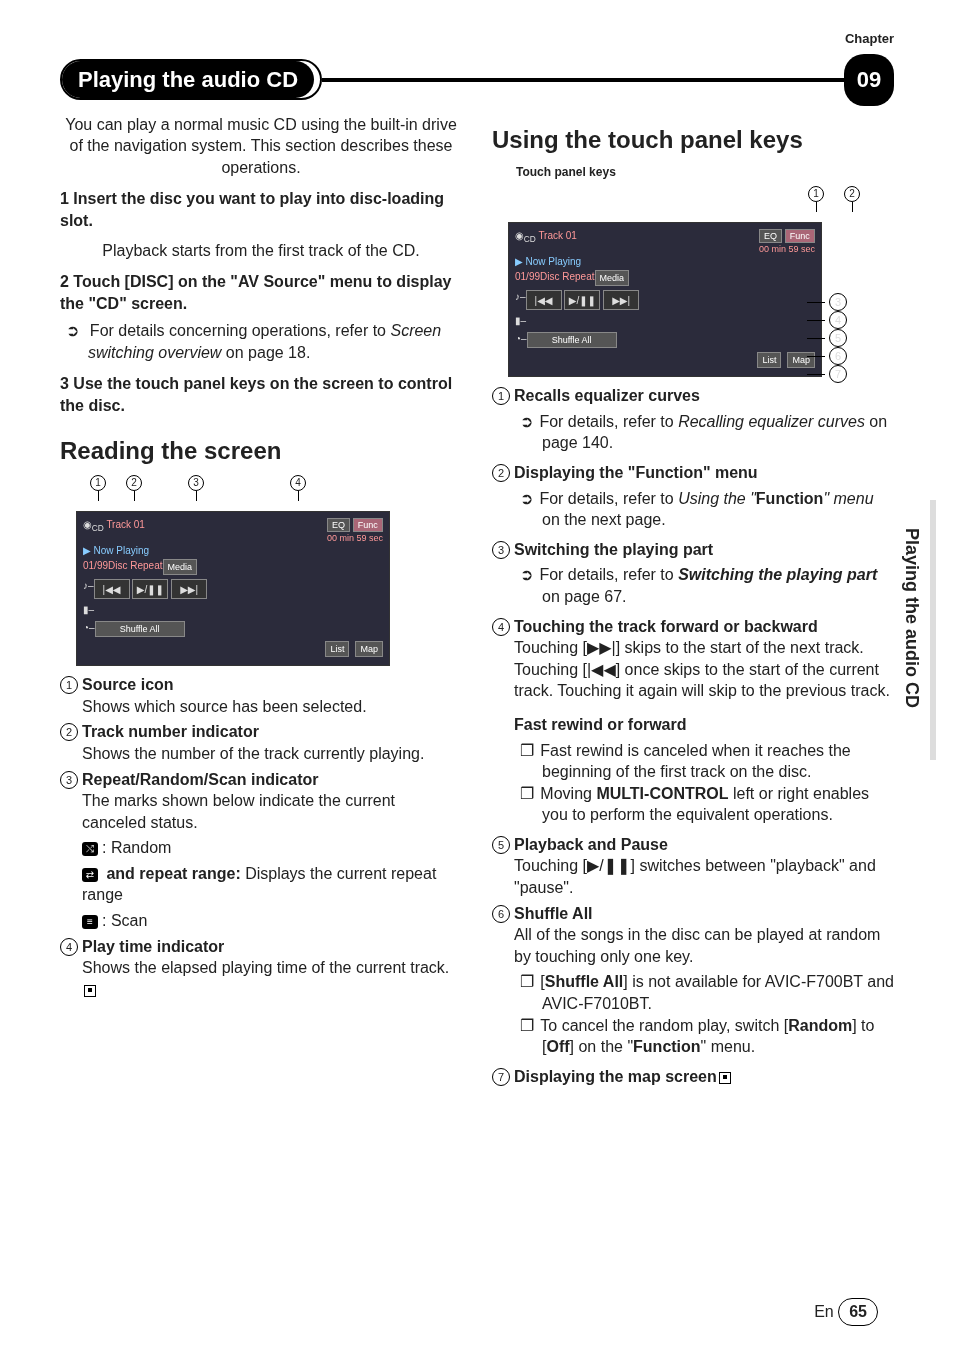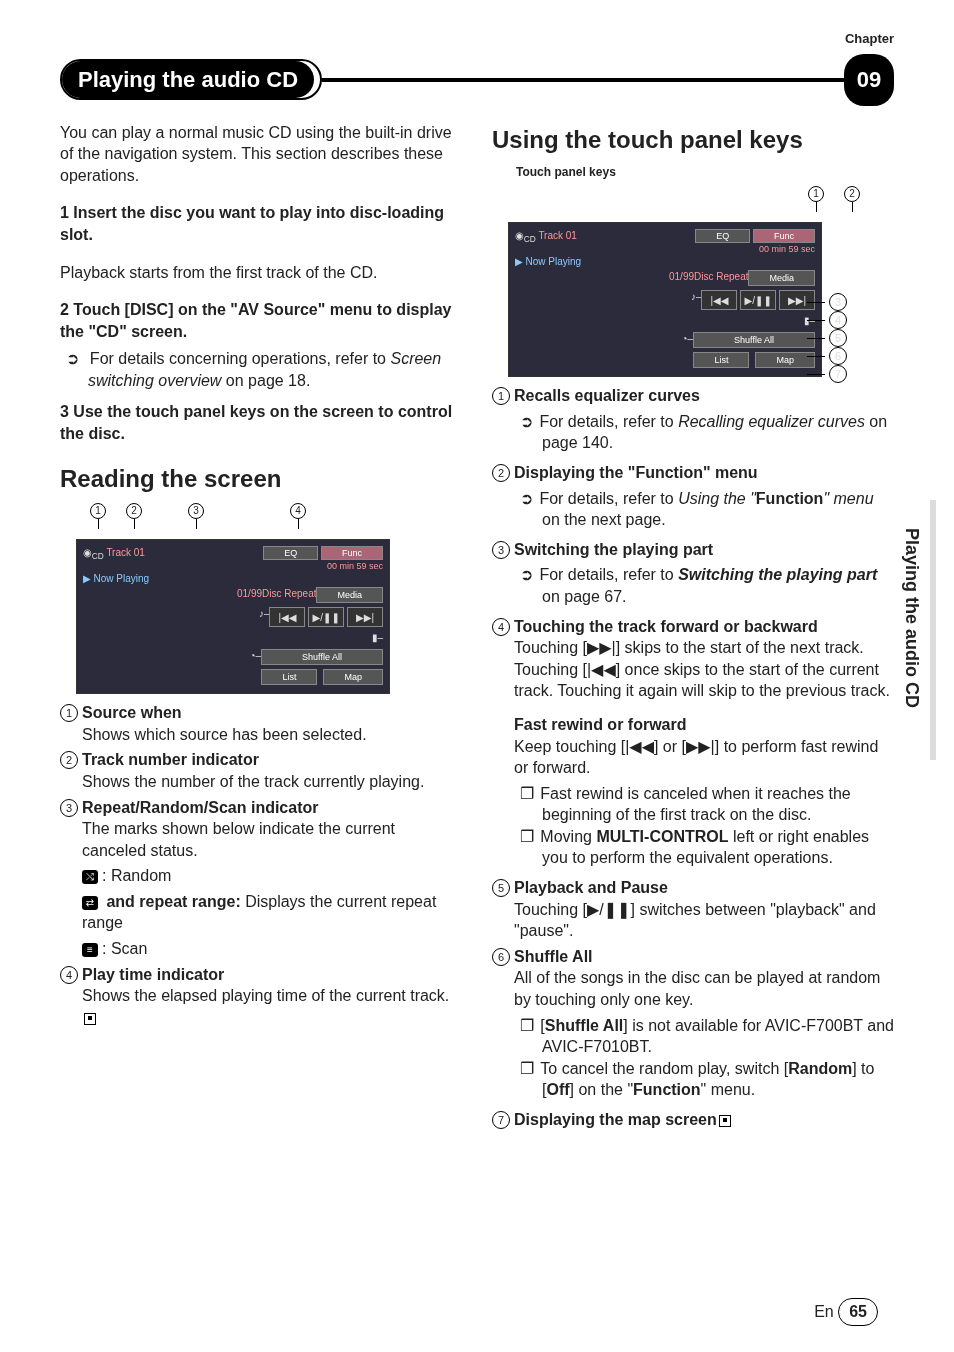--- a/index.html
+++ b/index.html
@@ -70,21 +70,21 @@
     min-width: 0;
   }
   h2.section {
     font-size: 24px;
     font-weight: 900;
     margin: 18px 0 8px 0;
   }
   .bold { font-weight: 700; }
   .italic { font-style: italic; }
   .step { margin: 10px 0 6px 0; font-weight: 700; }
-  .body { margin: 16px 0; }
+  .body { margin: 8px 0; text-align: center; }
   ul.arrow, ul.box {
     list-style: none;
     padding-left: 28px;
     margin: 4px 0;
   }
   ul.arrow li::before {
     content: "➲";
     margin-left: -22px;
     margin-right: 6px;
   }
@@ -116,23 +116,23 @@
     margin: 8px auto 8px 16px;
     background: #2b2b3b;
     color: #ddd;
     font-size: 10px;
     border: 1px solid #333;
     position: relative;
     padding: 6px;
   }
   .figure .topbar { display:flex; justify-content:space-between; align-items:flex-start;}
   .figure .btn {
-    background:#555; color:#fff; border:1px solid #888; padding:1px 20px; font-size:9px;
-  }
-  .figure .row { display:flex; justify-content:flex-end; padding:2px 0;}
+    background:#555; color:#fff; border:1px solid #888; padding:1px 4px; font-size:9px;
+  }
+  .figure .row { display:flex; justify-content:flex-start; padding:2px 0;}
   .figure .ctrl {
     border:1px solid #888; background:#333; width:34px; height:18px; display:inline-flex;
     align-items:center; justify-content:center; font-size:10px;
   }
   .callouts-top {
     display:flex; gap: 20px; font-size:12px; margin-left: 30px; margin-bottom:2px;
   }
   .callouts-top .c { border:1px solid #000; border-radius:50%; width:14px; height:14px; line-height:14px; text-align:center; font-size:10px;}
   .callout-line { width:1px; height:10px; background:#000; margin:0 auto 2px auto;}
   .fig-right-callouts {
@@ -257,21 +257,21 @@
           <span class="btn" style="width:80px;text-align:center">Shuffle All</span>
           </div>
         <div class="row" style="justify-content:flex-end;gap:6px">
           <span class="btn">List</span>
           <span class="btn">Map</span>
         </div>
       </div>
 
       <div class="item-row">
         <span class="circ">1</span>
-        <div class="rest"><span class="bold">Source when</span><br>
+        <div class="rest"><span class="bold">Source icon</span><br>
         <span>Shows which source has been selected.</span></div>
       </div>
       <div class="item-row">
         <span class="circ">2</span>
         <div class="rest"><span class="bold">Track number indicator</span><br>
         <span>Shows the number of the track currently playing.</span></div>
       </div>
       <div class="item-row">
         <span class="circ">3</span>
         <div class="rest"><span class="bold">Repeat/Random/Scan indicator</span><br>
@@ -396,21 +396,20 @@
           <ul class="arrow">
               <li><span>For details, refer to </span><span class="bold italic">Switching the playing part</span><span> on page 67.</span></li>
             </ul>
         </div>
       </div>
       <div class="item-row">
         <span class="circ">4</span>
         <div class="rest"><span class="bold">Touching the track forward or backward</span><br>
           <span>Touching [▶▶|] skips to the start of the next track. Touching [|◀◀] once skips to the start of the current track. Touching it again will skip to the previous track.</span>
           <div class="bold" style="margin-top:12px">Fast rewind or forward</div>
-          <span>Keep touching [|◀◀] or [▶▶|] to perform fast rewind or forward.</span>
           <ul class="box">
             <li>Fast rewind is canceled when it reaches the beginning of the first track on the disc.</li>
             <li><span>Moving </span><span class="bold">MULTI-CONTROL</span><span> left or right enables you to perform the equivalent operations.</span></li>
           </ul>
         </div>
       </div>
       <div class="item-row">
         <span class="circ">5</span>
         <div class="rest"><span class="bold">Playback and Pause</span><br>
         <span>Touching [▶/❚❚] switches between "playback" and "pause".</span></div>

